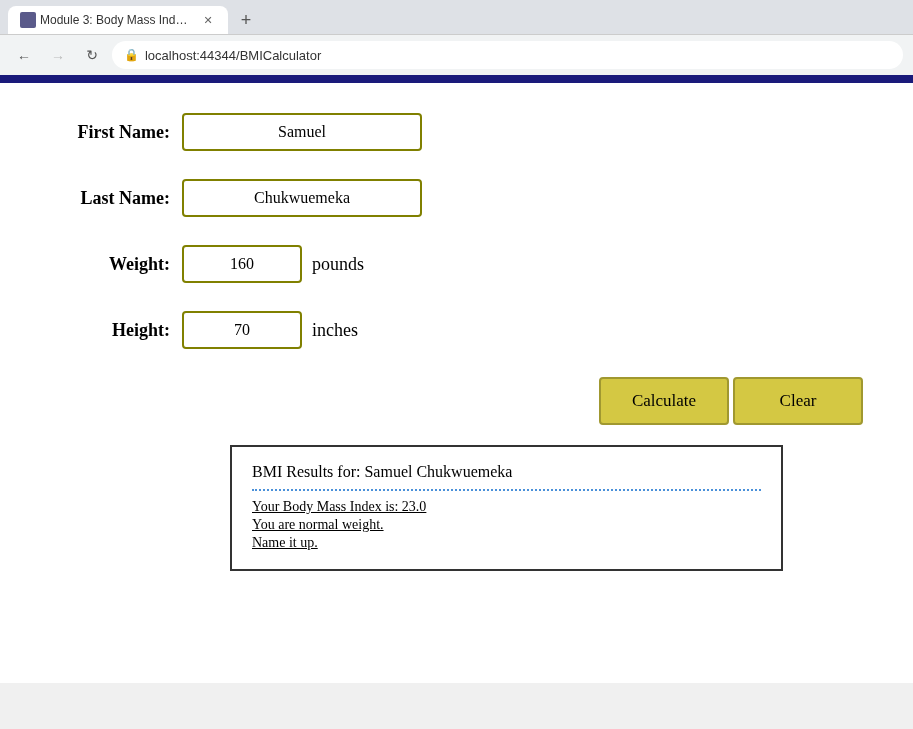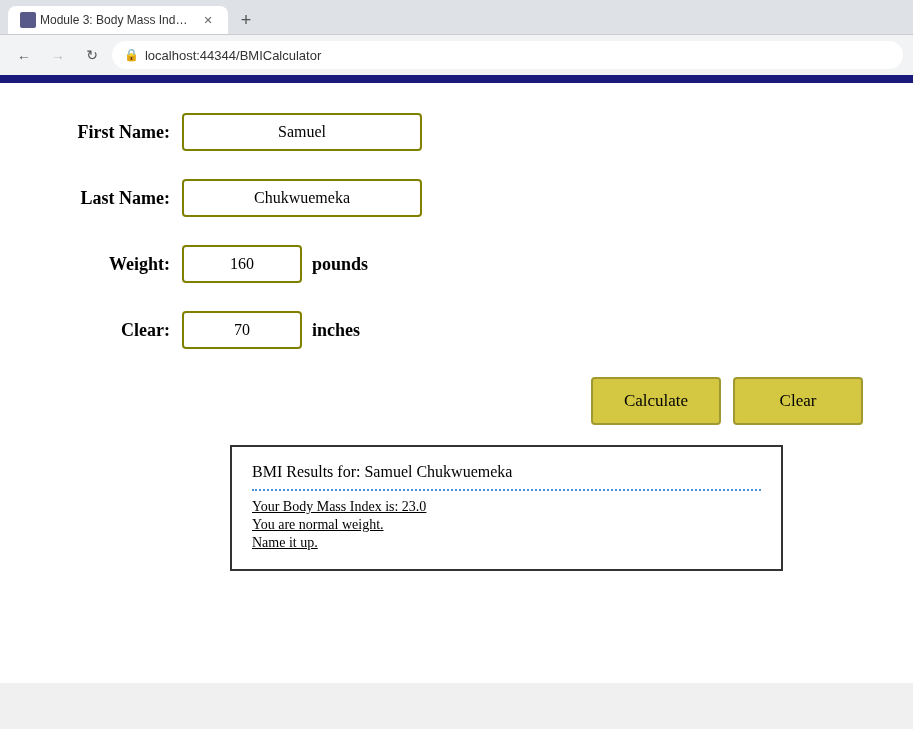--- a/index.html
+++ b/index.html
@@ -180,27 +180,26 @@
     }
 
     .form-input-narrow {
       width: 120px;
     }
 
     .unit-label {
       font-size: 18px;
       margin-left: 10px;
       font-family: 'Times New Roman', Times, serif;
-      font-weight: bold;
     }
 
     .button-row {
       display: flex;
       justify-content: flex-end;
-      gap: 12px;
+      gap: 4px;
       margin-bottom: 20px;
       padding-right: 0;
     }
 
     .btn-calculate, .btn-clear {
       background: #d4c843;
       border: 2px solid #a09830;
       border-radius: 4px;
       padding: 12px 28px;
       font-size: 17px;
@@ -276,21 +275,21 @@
     <input class="form-input form-input-wide" type="text" value="Chukwuemeka" style="">
   </div>
 
   <div class="form-group">
     <label class="form-label">Weight:</label>
     <input class="form-input form-input-narrow" type="text" value="160" style="">
     <span class="unit-label">pounds</span>
   </div>
 
   <div class="form-group">
-    <label class="form-label">Clear:</label>
+    <label class="form-label">Height:</label>
     <input class="form-input form-input-narrow" type="text" value="70" style="">
     <span class="unit-label">inches</span>
   </div>
 
   <div class="button-row">
     <button class="btn-calculate">Calculate</button>
     <button class="btn-clear">Clear</button>
   </div>
 
   <div class="results-box">

